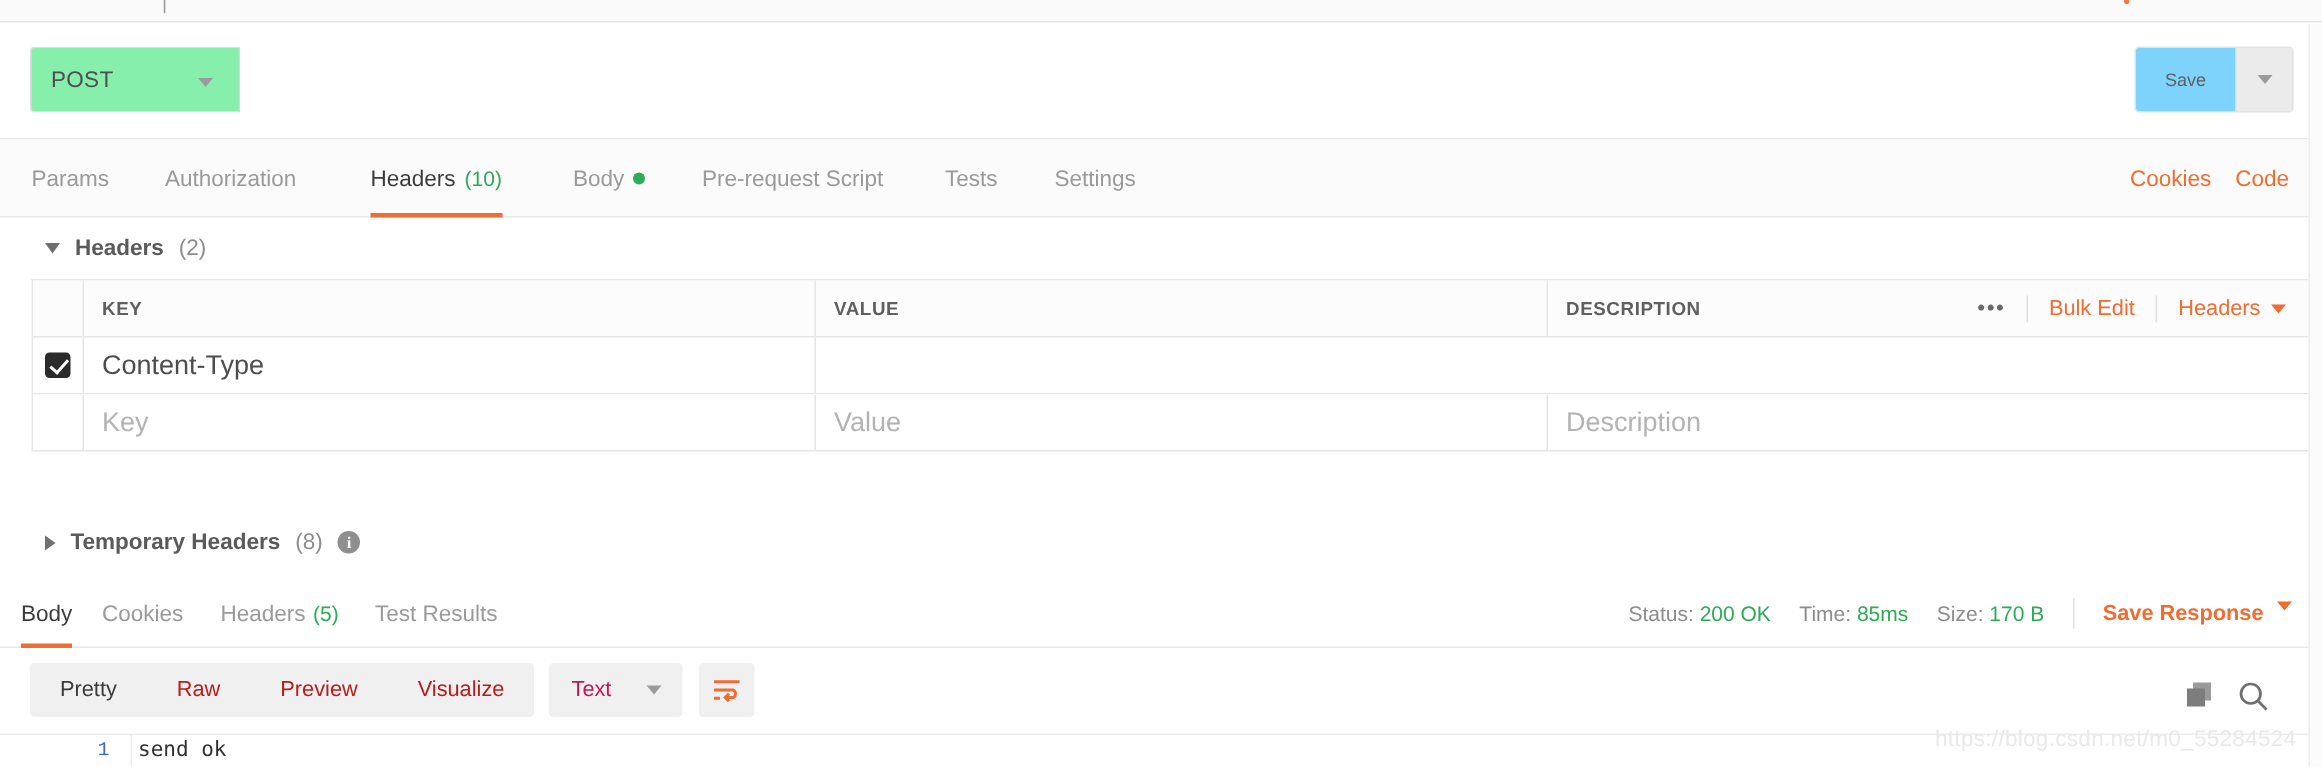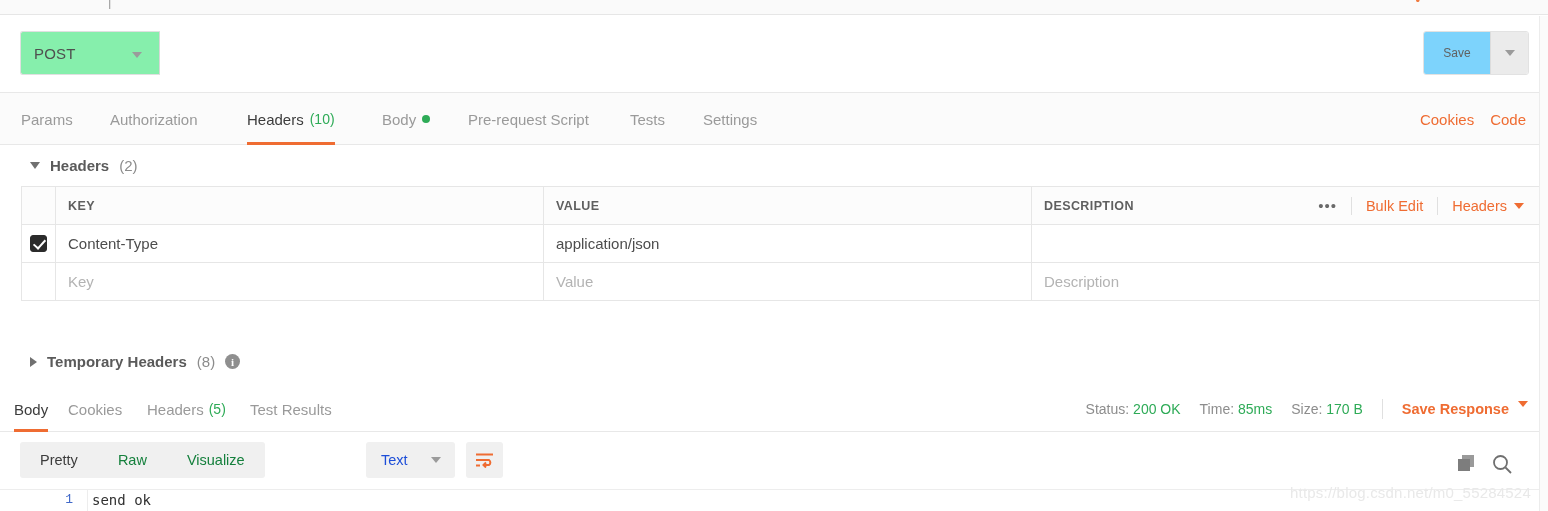--- a/index.html
+++ b/index.html
@@ -144,21 +144,21 @@
   .tbl {
     position: absolute; left: 21px; top: 186px; width: 1527px;
     border-top: 1px solid #e6e6e6; border-left: 1px solid #e6e6e6;
   }
   .tr {
     display: flex; height: 38px; border-bottom: 1px solid #e6e6e6;
     background: #ffffff;
   }
   .td {
     border-right: 1px solid #e6e6e6; display: flex; align-items: center;
-    font-size: 15px; color: #4d4d4d; padding-left: 12px;
+    font-size: 18px; color: #4d4d4d; padding-left: 12px;
   }
   .c-check { width: 34px; justify-content: center; padding-left: 0; }
   .c-key   { width: 488px; }
   .c-val   { width: 488px; }
   .c-desc  { flex: 1; border-right: none; }
   .th { background: #fcfcfc; }
   .th .td { font-size: 12.5px; font-weight: bold; color: #5f5f5f; letter-spacing: .4px; }
   .placeholder { color: #b3b3b3; }
   .dim { color: #a5a5a5; }
 
@@ -224,30 +224,30 @@
   
   .body-tools {
     position: absolute; left: 0; top: 432px; width: 1548px; height: 57px;
     background: #ffffff;
   }
   .seg {
     position: absolute; left: 20px; top: 10px; height: 36px;
     background: #f0f0f0; border-radius: 3px; display: flex; align-items: center;
   }
   .seg .it {
-    font-size: 14.5px; color: #15803d; padding: 0 20px; cursor: pointer;
+    font-size: 14.5px; color: #b91c1c; padding: 0 20px; cursor: pointer;
     line-height: 36px;
   }
   .seg .it.active { color: #3c3c3c; }
   .type-select {
     position: absolute; left: 366px; top: 10px; width: 89px; height: 36px;
     background: #f0f0f0; border-radius: 3px;
     display: flex; align-items: center; cursor: pointer;
   }
-  .type-select .t-label { font-size: 14.5px; color: #1d4ed8; margin-left: 15px; }
+  .type-select .t-label { font-size: 14.5px; color: #be185d; margin-left: 15px; }
   .type-select .caret { position: absolute; right: 14px; top: 15px; }
   .wrap-btn {
     position: absolute; left: 466px; top: 10px; width: 37px; height: 36px;
     background: #f0f0f0; border-radius: 3px;
     display: flex; align-items: center; justify-content: center; cursor: pointer;
   }
   .icon-right {
     position: absolute; top: 21px; cursor: pointer;
   }
 
@@ -356,21 +356,20 @@
         <span class="caret"></span>
       </span>
     </div>
   </div>
 
   <div class="tr">
     <div class="td c-check">
       <span class="cb checked"></span>
     </div>
     <div class="td c-key">Content-Type</div>
-    <div class="td c-val">application/json</div>
     <div class="td c-desc"></div>
   </div>
 
 
   <div class="tr">
     <div class="td c-check"></div>
     <div class="td c-key placeholder">Key</div>
     <div class="td c-val placeholder">Value</div>
     <div class="td c-desc placeholder">Description</div>
   </div>
@@ -416,20 +415,21 @@
       <span>Save Response</span>
       <span class="caret"></span>
     </span>
   </div>
 </div>
 
 <div class="body-tools">
   <div class="seg">
     <span class="it active">Pretty</span>
     <span class="it">Raw</span>
+    <span class="it">Preview</span>
     <span class="it">Visualize</span>
   </div>
   <div class="type-select">
     <span class="t-label">Text</span>
     <span class="caret"></span>
   </div>
   <div class="wrap-btn">
     <svg width="20" height="16" viewBox="0 0 20 16">
       <line x1="1" y1="2.5" x2="18" y2="2.5" stroke="#ef6c32" stroke-width="2"></line>
       <path d="M1 8 H14 a3 3 0 0 1 0 5 H9" fill="none" stroke="#ef6c32" stroke-width="2"></path>

